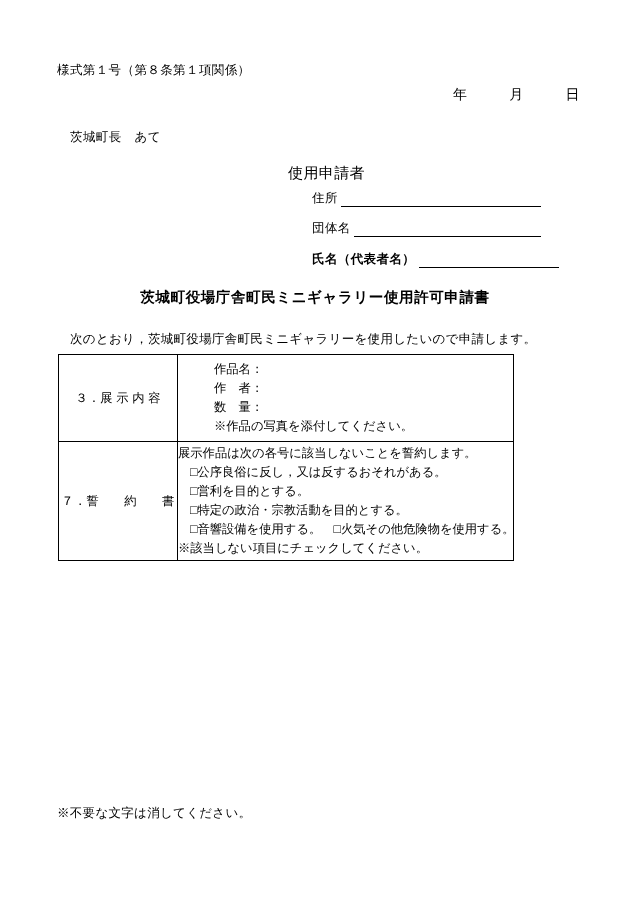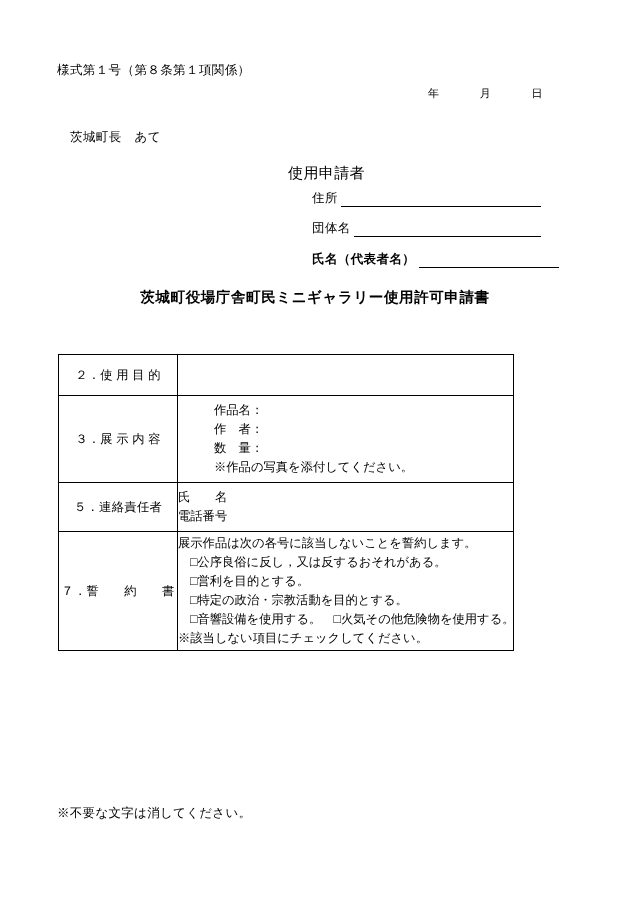--- a/index.html
+++ b/index.html
@@ -24,23 +24,23 @@
   .form-no {
     position: absolute;
     left: 57px;
     top: 62px;
     font-size: 12.5px;
     letter-spacing: 0.4px;
     white-space: nowrap;
   }
   .date-line {
     position: absolute;
-    left: 428px;
+    left: 453px;
     top: 86px;
-    font-size: 11px;
+    font-size: 14px;
     letter-spacing: 0.4px;
     white-space: nowrap;
     text-align: center;
   }
   .date-line span { display: inline-block; }
   .addressee {
     position: absolute;
     left: 70px;
     top: 129px;
     font-size: 12.5px;
@@ -161,41 +161,31 @@
     <span class="lbl">住所</span>
     <span class="rule" style="width:200px"></span>
   </div>
 
   <div class="field-row" id="f-name">
     <span class="lbl">氏名（代表者名）</span>
     <span class="rule" style="width:140px"></span>
   </div>
 
   <div class="doc-title">茨城町役場庁舎町民ミニギャラリー使用許可申請書</div>
+  <div class="intro">次のとおり，茨城町役場庁舎町民ミニギャラリーを使用したいので申請します。</div>
 
   <table class="main">
     <tbody>
-    <tr>
-      <td class="label-cell">２．使 用 目 的</td>
-      <td class="value-cell" style="height:40px"></td>
-    </tr>
     <tr>
       <td class="label-cell">３．展 示 内 容</td>
       <td class="value-cell" style="height:86px">
         <div class="exhibit-line">作品名：</div>
         <div class="exhibit-line">作　者：</div>
         <div class="exhibit-line">数　量：</div>
         <div class="exhibit-line">※作品の写真を添付してください。</div>
-      </td>
-    </tr>
-    <tr>
-      <td class="label-cell">５．連絡責任者</td>
-      <td class="value-cell" style="height:48px">
-        <div>氏　　名</div>
-        <div>電話番号</div>
       </td>
     </tr>
     <tr>
       <td class="label-cell">７．誓　　約　　書</td>
       <td class="value-cell" style="height:118px">
         <div class="pledge-line">展示作品は次の各号に該当しないことを誓約します。</div>
         <div class="pledge-line pledge-indent">□公序良俗に反し，又は反するおそれがある。</div>
         <div class="pledge-line pledge-indent">□営利を目的とする。</div>
         <div class="pledge-line pledge-indent">□特定の政治・宗教活動を目的とする。</div>
         <div class="pledge-line pledge-indent">□音響設備を使用する。　□火気その他危険物を使用する。</div>

